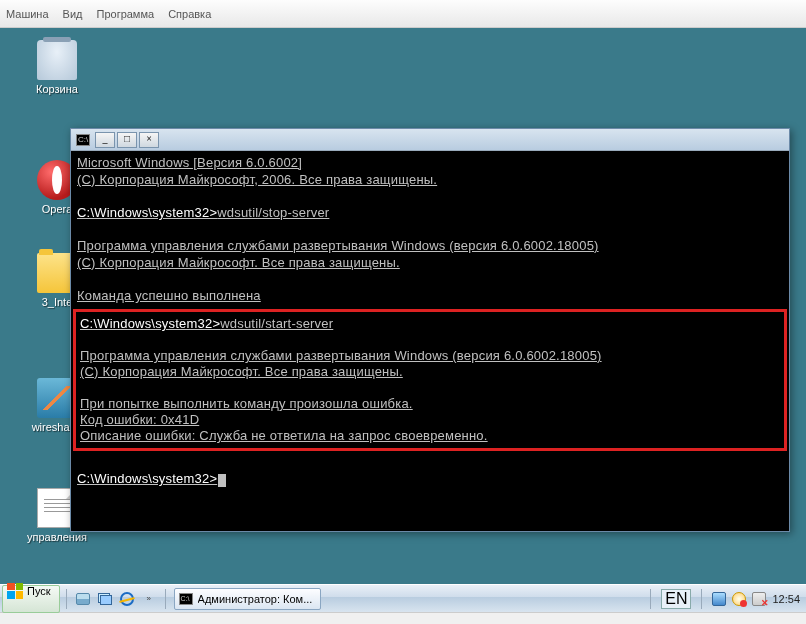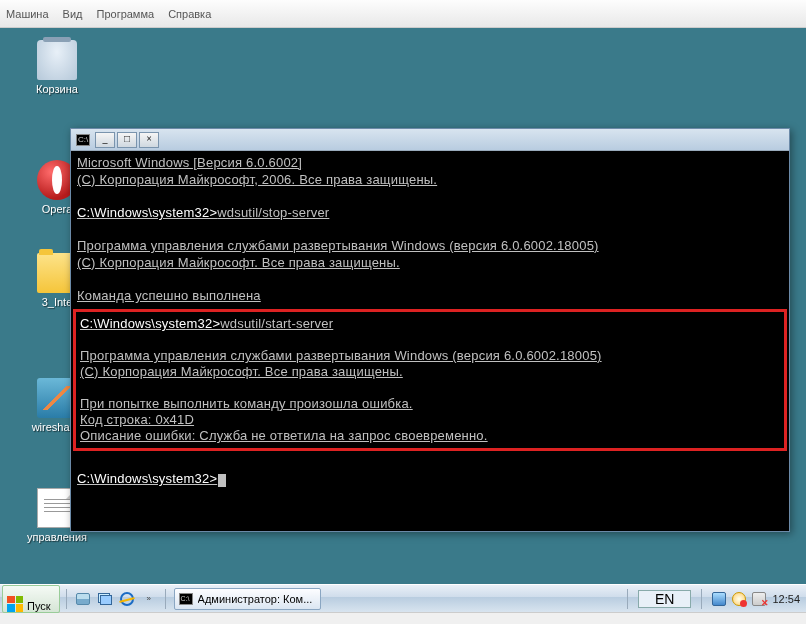--- a/index.html
+++ b/index.html
@@ -25,42 +25,42 @@
 .cmd-titlebar .t-icon{width:14px;height:12px;background:#000;margin-right:5px;border:1px solid #888;font-size:8px;color:#ccc;line-height:10px;text-align:left;padding-left:1px;}
 .cmd-titlebar .t-text{flex:1;font-weight:bold;}
 .cmd-titlebar .win-btns{display:flex;gap:2px;}
 .cmd-titlebar .win-btn{width:20px;height:16px;background:linear-gradient(#f5f5f5,#cfd8e0);border:1px solid #7a94ad;font-size:10px;line-height:12px;text-align:center;font-family:Tahoma;cursor:default;font-weight:bold;}
 .cmd-titlebar .win-btn.close{}
 .cmd-body{background:#000;color:#c0c0c0;font-family:"Lucida Console","Courier New",monospace;font-size:13px;line-height:16px;padding:4px 6px;height:380px;overflow:hidden;white-space:pre;letter-spacing:0.2px;text-decoration:underline;}
 .cmd-body .hi{color:#fff;}
 .error-box{border:3px solid #d22;margin:4px -4px;padding:4px 4px;}
 .cursor{display:inline-block;width:8px;height:13px;background:#c0c0c0;vertical-align:text-bottom;margin-left:1px;}
 .taskbar{position:absolute;left:0;right:0;bottom:0;height:28px;background:linear-gradient(#e9f0f7 0%,#cfdceb 45%,#b9cde0 46%,#d8e4ef 100%);border-top:1px solid #fff;display:flex;align-items:center;font-size:11px;}
-.start-btn{display:flex;align-items:flex-end;height:28px;margin:0 2px;padding:0 8px 0 4px;background:linear-gradient(#f5faf5,#d5e5d5);border:1px solid #9c9;border-radius:2px;cursor:default;}
+.start-btn{display:flex;align-items:center;height:28px;margin:0 2px;padding:0 8px 16px 4px;background:linear-gradient(#f5faf5,#d5e5d5);border:1px solid #9c9;border-radius:2px;cursor:default;}
 .win-logo{width:16px;height:16px;margin-right:4px;display:grid;grid-template:1fr 1fr/1fr 1fr;gap:1px;}
 .win-logo span:nth-child(1){background:#f25022;}
 .win-logo span:nth-child(2){background:#7fba00;}
 .win-logo span:nth-child(3){background:#00a4ef;}
 .win-logo span:nth-child(4){background:#ffb900;}
 .tb-sep{width:1px;height:20px;background:#9ab;margin:0 4px;}
 .ql{display:flex;gap:2px;padding:0 2px;}
 .ql-item{width:20px;height:20px;display:flex;align-items:center;justify-content:center;cursor:default;}
 .ql-desktop{background:linear-gradient(#bde 50%,#7ac 50%);border:1px solid #58a;border-radius:2px;width:14px;height:12px;}
 .ql-switch{width:14px;height:12px;position:relative;}
 .ql-switch::before,.ql-switch::after{content:"";position:absolute;width:10px;height:8px;border:1px solid #369;}
 .ql-switch::before{left:0;top:0;background:#cef;}
 .ql-switch::after{right:0;bottom:0;background:#9cf;}
 .ql-ie{width:14px;height:14px;border:2px solid #1a6bc4;border-radius:50%;position:relative;}
 .ql-ie::after{content:"";position:absolute;left:-3px;right:-3px;top:5px;height:2px;background:#f7b500;transform:rotate(-15deg);border-radius:2px;}
 .ql-chev{font-size:8px;color:#444;}
 .task-item{display:flex;align-items:center;height:22px;padding:0 8px 0 4px;margin-left:4px;background:linear-gradient(#fdfdff,#dbe6f2);border:1px solid #8aa6c2;border-radius:2px;cursor:default;max-width:180px;}
 .task-item .ti-icon{width:14px;height:12px;background:#000;margin-right:5px;border:1px solid #888;font-size:7px;color:#ccc;line-height:10px;padding-left:1px;}
 .task-item .ti-text{white-space:nowrap;overflow:hidden;text-overflow:ellipsis;}
 .tray{margin-left:auto;display:flex;align-items:center;padding:0 6px;gap:6px;}
-.lang{border:1px solid #8aa;padding:0 16px;font-size:14px;background:#e8f0f8;cursor:default;}
+.lang{border:1px solid #8aa;padding:0 3px;font-size:16px;background:#e8f0f8;cursor:default;}
 .tray-icon{width:14px;height:14px;cursor:default;}
 .tray-monitor{background:linear-gradient(#adf,#48c);border:1px solid #369;border-radius:2px;}
 .tray-sched{background:radial-gradient(#ffe,#fc6);border:1px solid #c90;border-radius:50%;position:relative;}
 .tray-sched::after{content:"";position:absolute;right:-2px;bottom:-2px;width:7px;height:7px;background:#e33;border-radius:50%;}
 .tray-net{background:linear-gradient(#eee,#ccc);border:1px solid #888;border-radius:2px;position:relative;}
 .tray-net::after{content:"✕";position:absolute;right:-3px;bottom:-3px;color:#e33;font-size:9px;font-weight:bold;}
 .clock{font-size:11px;color:#222;cursor:default;}
 .vm-status{height:20px;background:#f0f0f0;border-top:1px solid #ccc;}
 </style>
 </head>
@@ -117,21 +117,21 @@
 <span>Программа управления службами развертывания Windows (версия 6.0.6002.18005)</span>
 <span>(C) Корпорация Майкрософт. Все права защищены.</span>
 
 <span>Команда успешно выполнена</span>
 <div class="error-box"><span class="hi">C:\Windows\system32&gt;</span><span>wdsutil/start-server</span>
 
 <span>Программа управления службами развертывания Windows (версия 6.0.6002.18005)</span>
 <span>(C) Корпорация Майкрософт. Все права защищены.</span>
 
 <span>При попытке выполнить команду произошла ошибка.</span>
-<span>Код строка: 0x41D</span>
+<span>Код ошибки: 0x41D</span>
 <span>Описание ошибки: Служба не ответила на запрос своевременно.</span>
 </div>
 <span class="hi">C:\Windows\system32&gt;</span><span class="cursor"></span></div>
   </div>
 
   <div class="taskbar">
     <div class="start-btn">
       <div class="win-logo">
           <span></span>
           <span></span>

